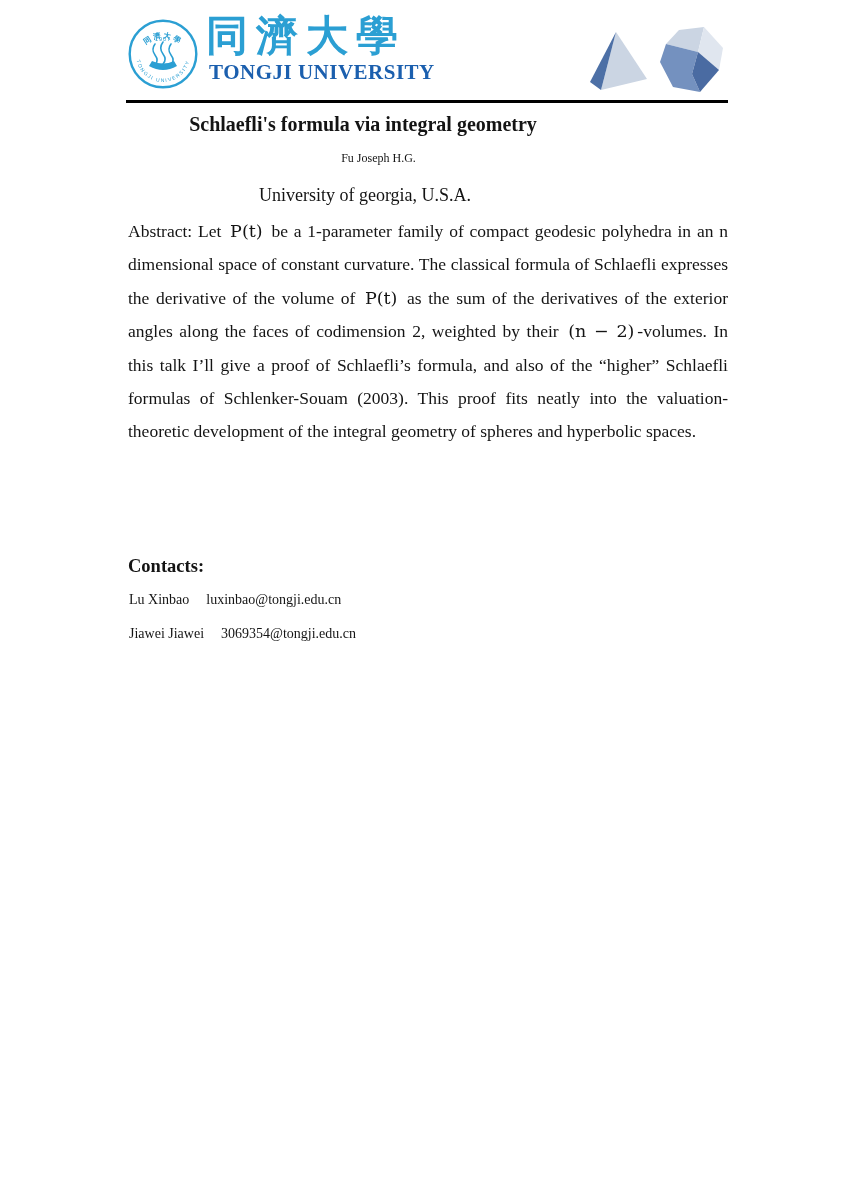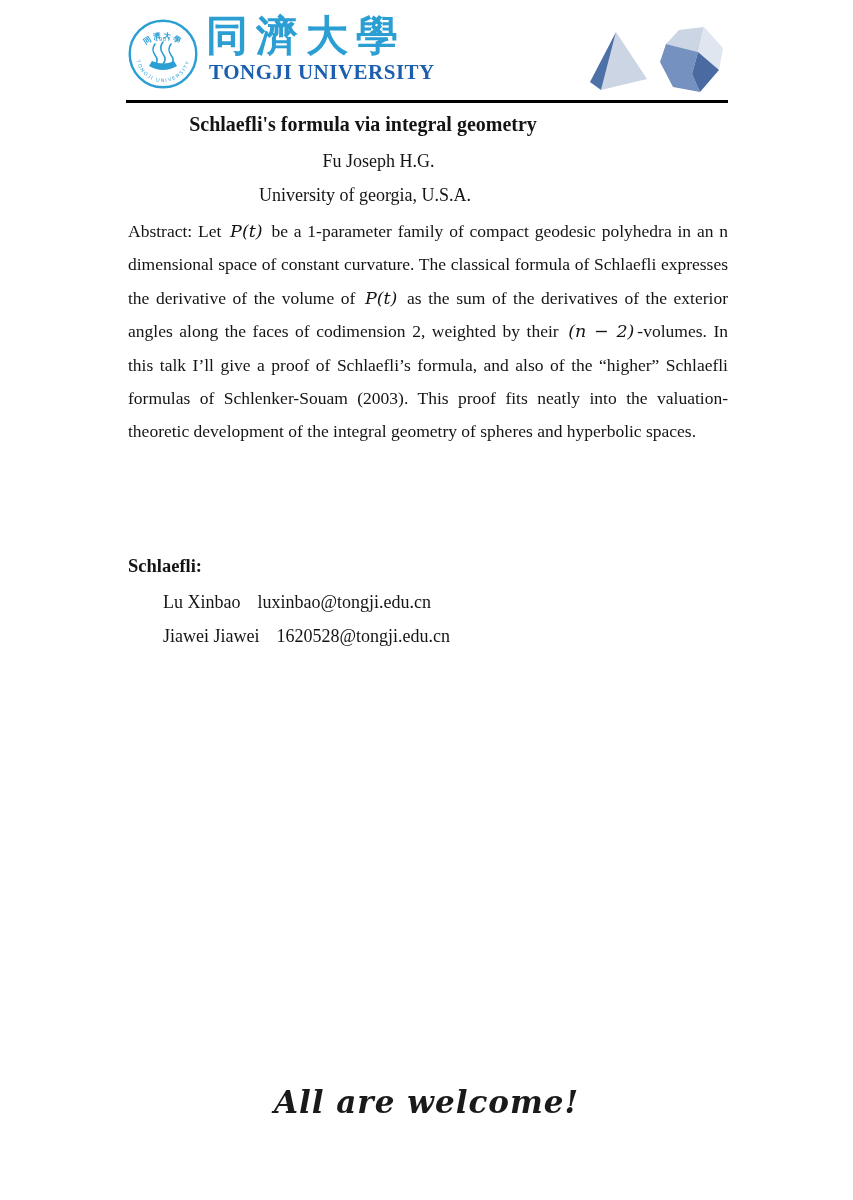--- a/index.html
+++ b/index.html
@@ -32,40 +32,40 @@
     position: absolute; left: 126px; top: 100px;
     width: 602px; height: 3px; background: #000000;
   }
   
   .talk-title {
     position: absolute; left: 0; top: 113px; width: 726px;
     text-align: center; font-size: 20px; font-weight: bold;
   }
   .talk-speaker {
     position: absolute; left: 0; top: 151px; width: 757px;
-    text-align: center; font-size: 18px;
+    text-align: center; font-size: 12px;
   }
   .talk-affiliation {
     position: absolute; left: 0; top: 185px; width: 730px;
     text-align: center; font-size: 18px;
   }
   
   .abstract {
     position: absolute; left: 128px; top: 215px; width: 600px;
     font-size: 17.5px; line-height: 33.4px;
     text-align: justify; margin: 0;
   }
   .abstract .b { font-weight: normal; }
-  .math { font-style: italic; font-family: "DejaVu Serif", serif; padding: 0 3px; }
+  .math { font-family: "DejaVu Serif", serif; padding: 0 3px; }
   
   .contacts-heading {
     position: absolute; left: 128px; top: 556px;
     font-size: 18.5px; font-weight: bold;
   }
-  .contact-row { position: absolute; left: 129px; font-size: 18px; margin-left: 34px; }
+  .contact-row { position: absolute; left: 129px; font-size: 14px; }
   .contact-row.r0 { top: 592px; }
   .contact-row.r1 { top: 626px; }
   .contact-name { display: inline-block; margin-right: 17px; }
   
   .welcome {
     position: absolute; left: 0; top: 1084px; width: 853px;
     text-align: center;
     font-family: "DejaVu Serif", serif;
     font-style: italic; font-weight: bold;
     font-size: 31px; letter-spacing: 1px; color: #1a1a1a;
@@ -113,23 +113,22 @@
   </svg>
 
   <div class="header-rule"></div>
 
   <div class="talk-title">Schlaefli's formula via integral geometry</div>
   <div class="talk-speaker">Fu Joseph H.G.</div>
   <div class="talk-affiliation">University of georgia, U.S.A.</div>
 
   <p class="abstract"><span class="b">Abstract:</span><span> Let </span><span class="math">P(t)</span><span> be a 1-parameter family of compact geodesic polyhedra in an n dimensional space of constant curvature. The classical formula of Schlaefli expresses the derivative of the volume of </span><span class="math">P(t)</span><span> as the sum of the derivatives of the exterior angles along the faces of codimension 2, weighted by their </span><span class="math">(n − 2)</span><span>-volumes. In this talk I’ll give a proof of Schlaefli’s formula, and also of the “higher” Schlaefli formulas of Schlenker-Souam (2003). This proof fits neatly into the valuation-theoretic development of the integral geometry of spheres and hyperbolic spaces.</span></p>
 
-  <div class="contacts-heading">Schlaefli:</div>
+  <div class="contacts-heading">Contacts:</div>
   <div class="contact-row r0">
     <span class="contact-name">Lu Xinbao</span><span>luxinbao@tongji.edu.cn</span>
   </div>
   <div class="contact-row r1">
-    <span class="contact-name">Jiawei Jiawei</span><span>1620528@tongji.edu.cn</span>
+    <span class="contact-name">Jiawei Jiawei</span><span>3069354@tongji.edu.cn</span>
   </div>
 
-  <div class="welcome">All are welcome!</div>
 
 </div>
 
 </body></html>

